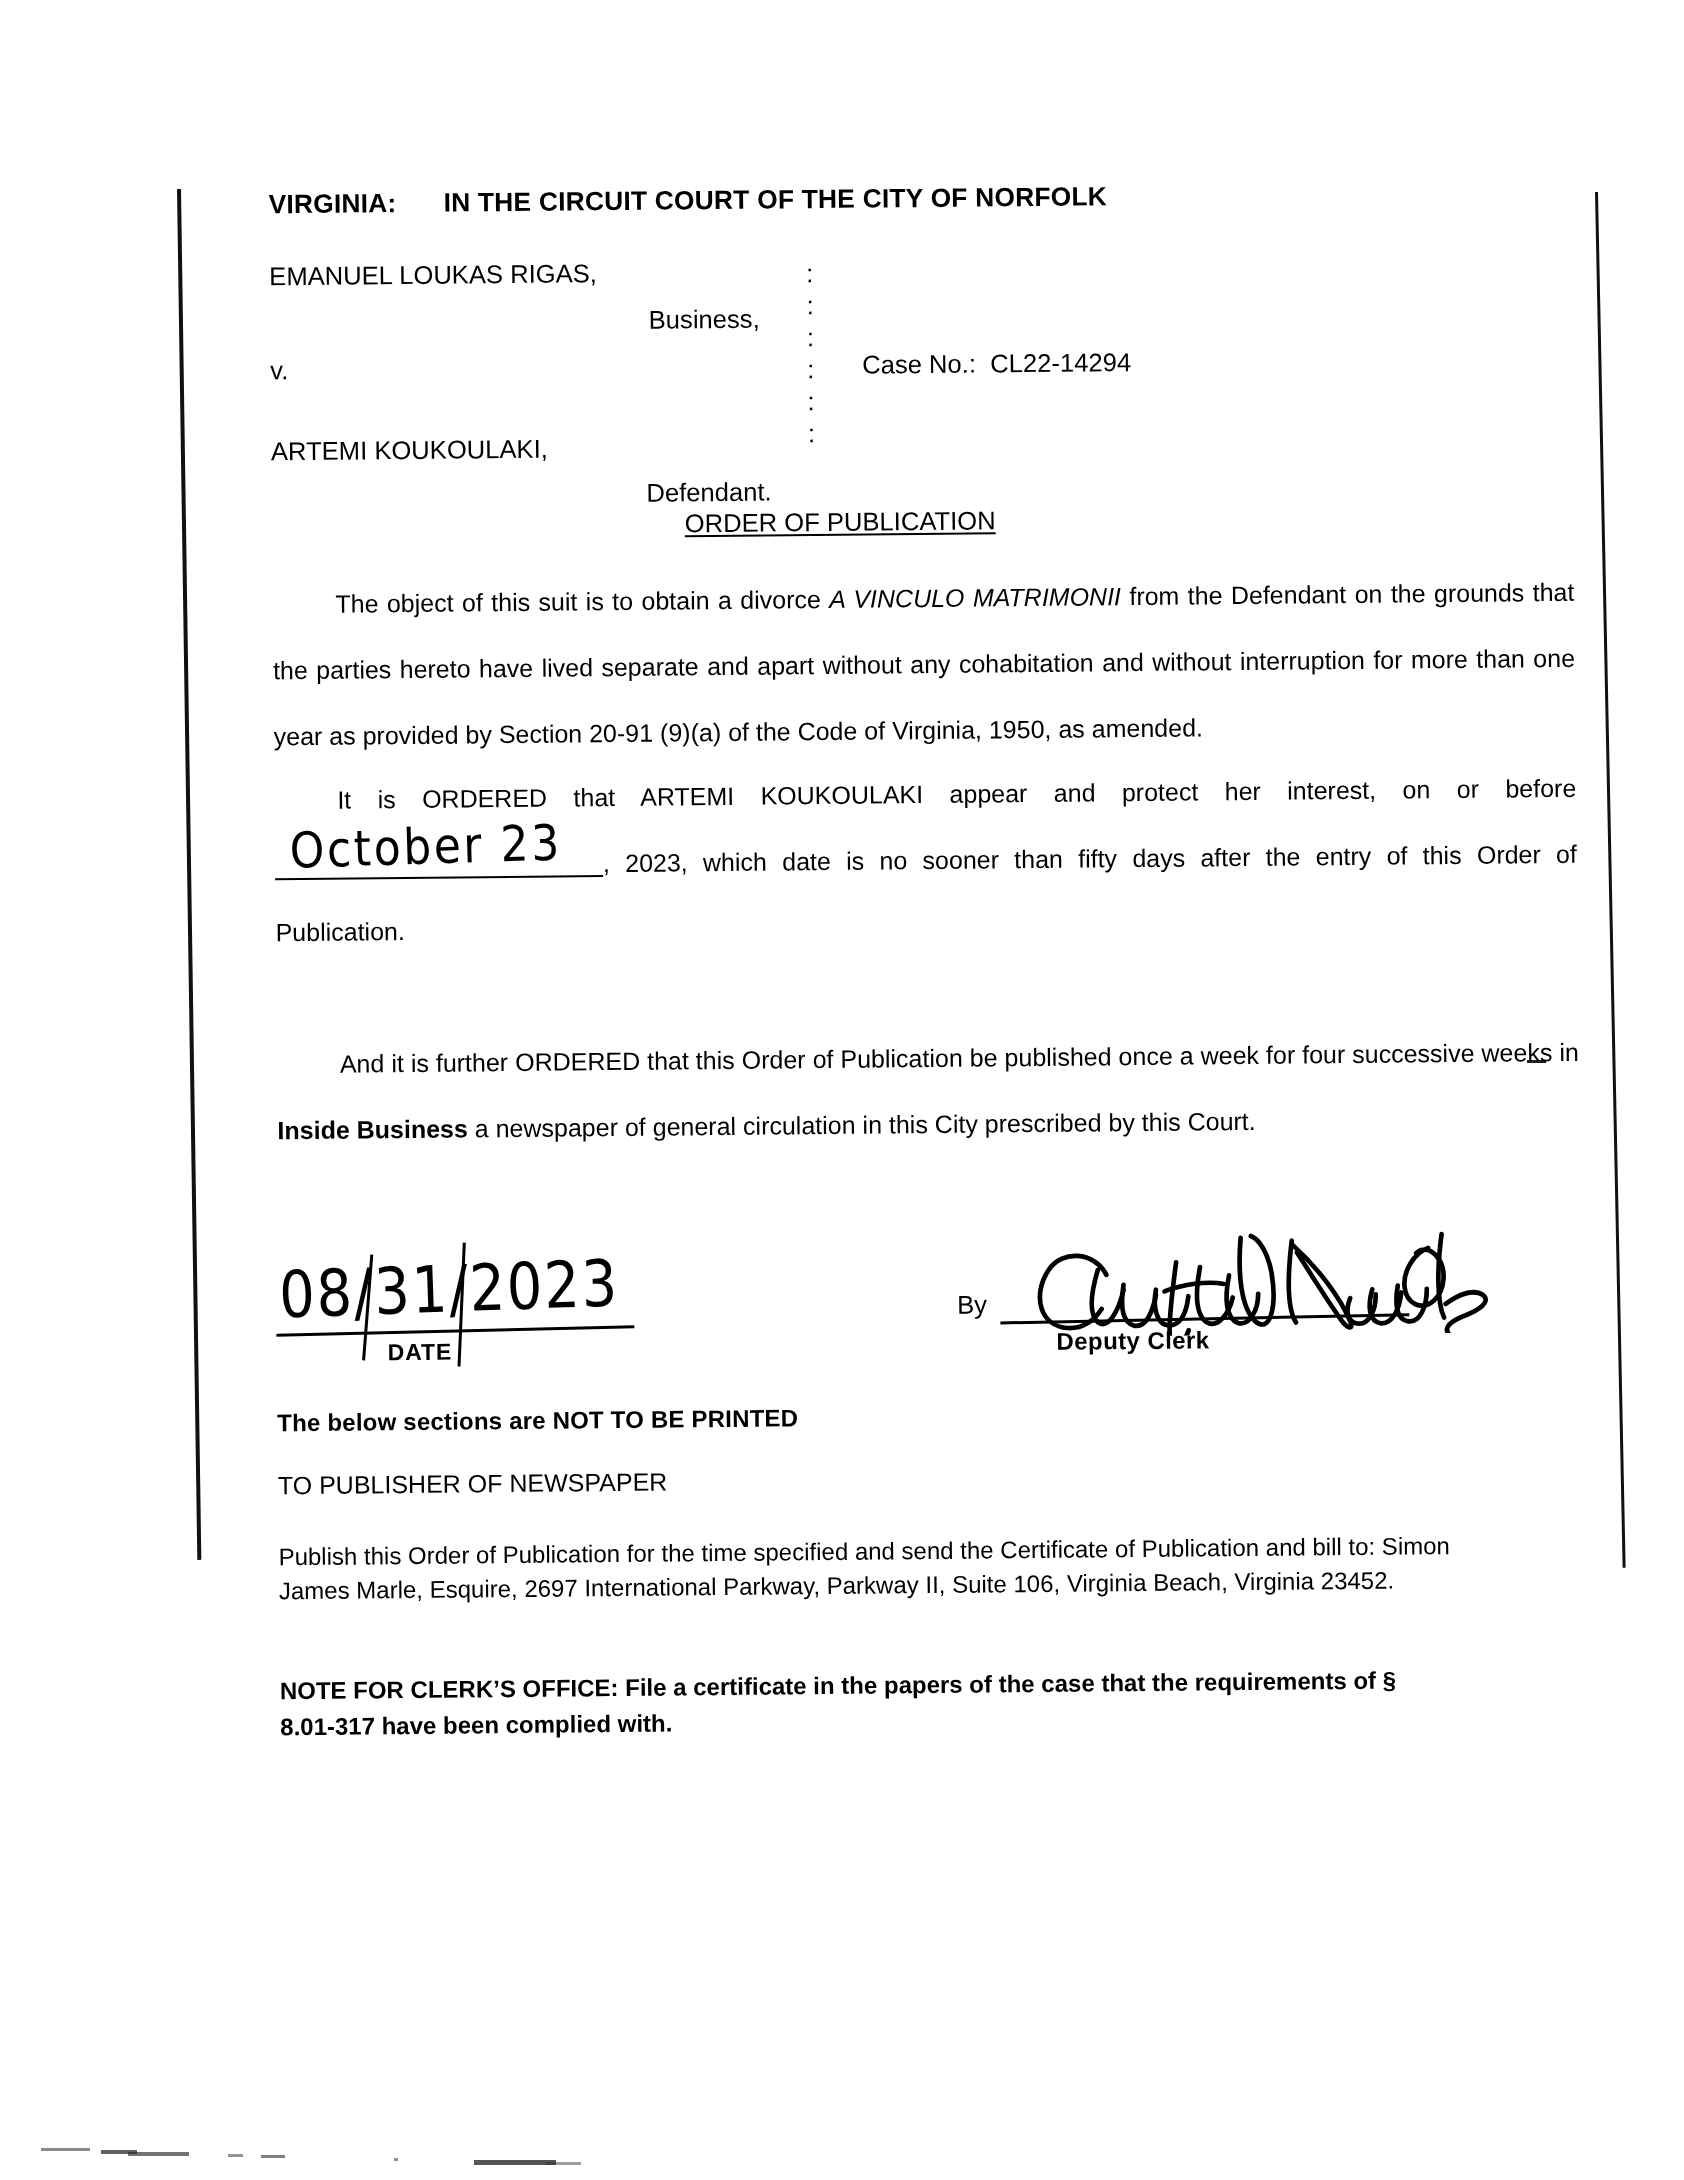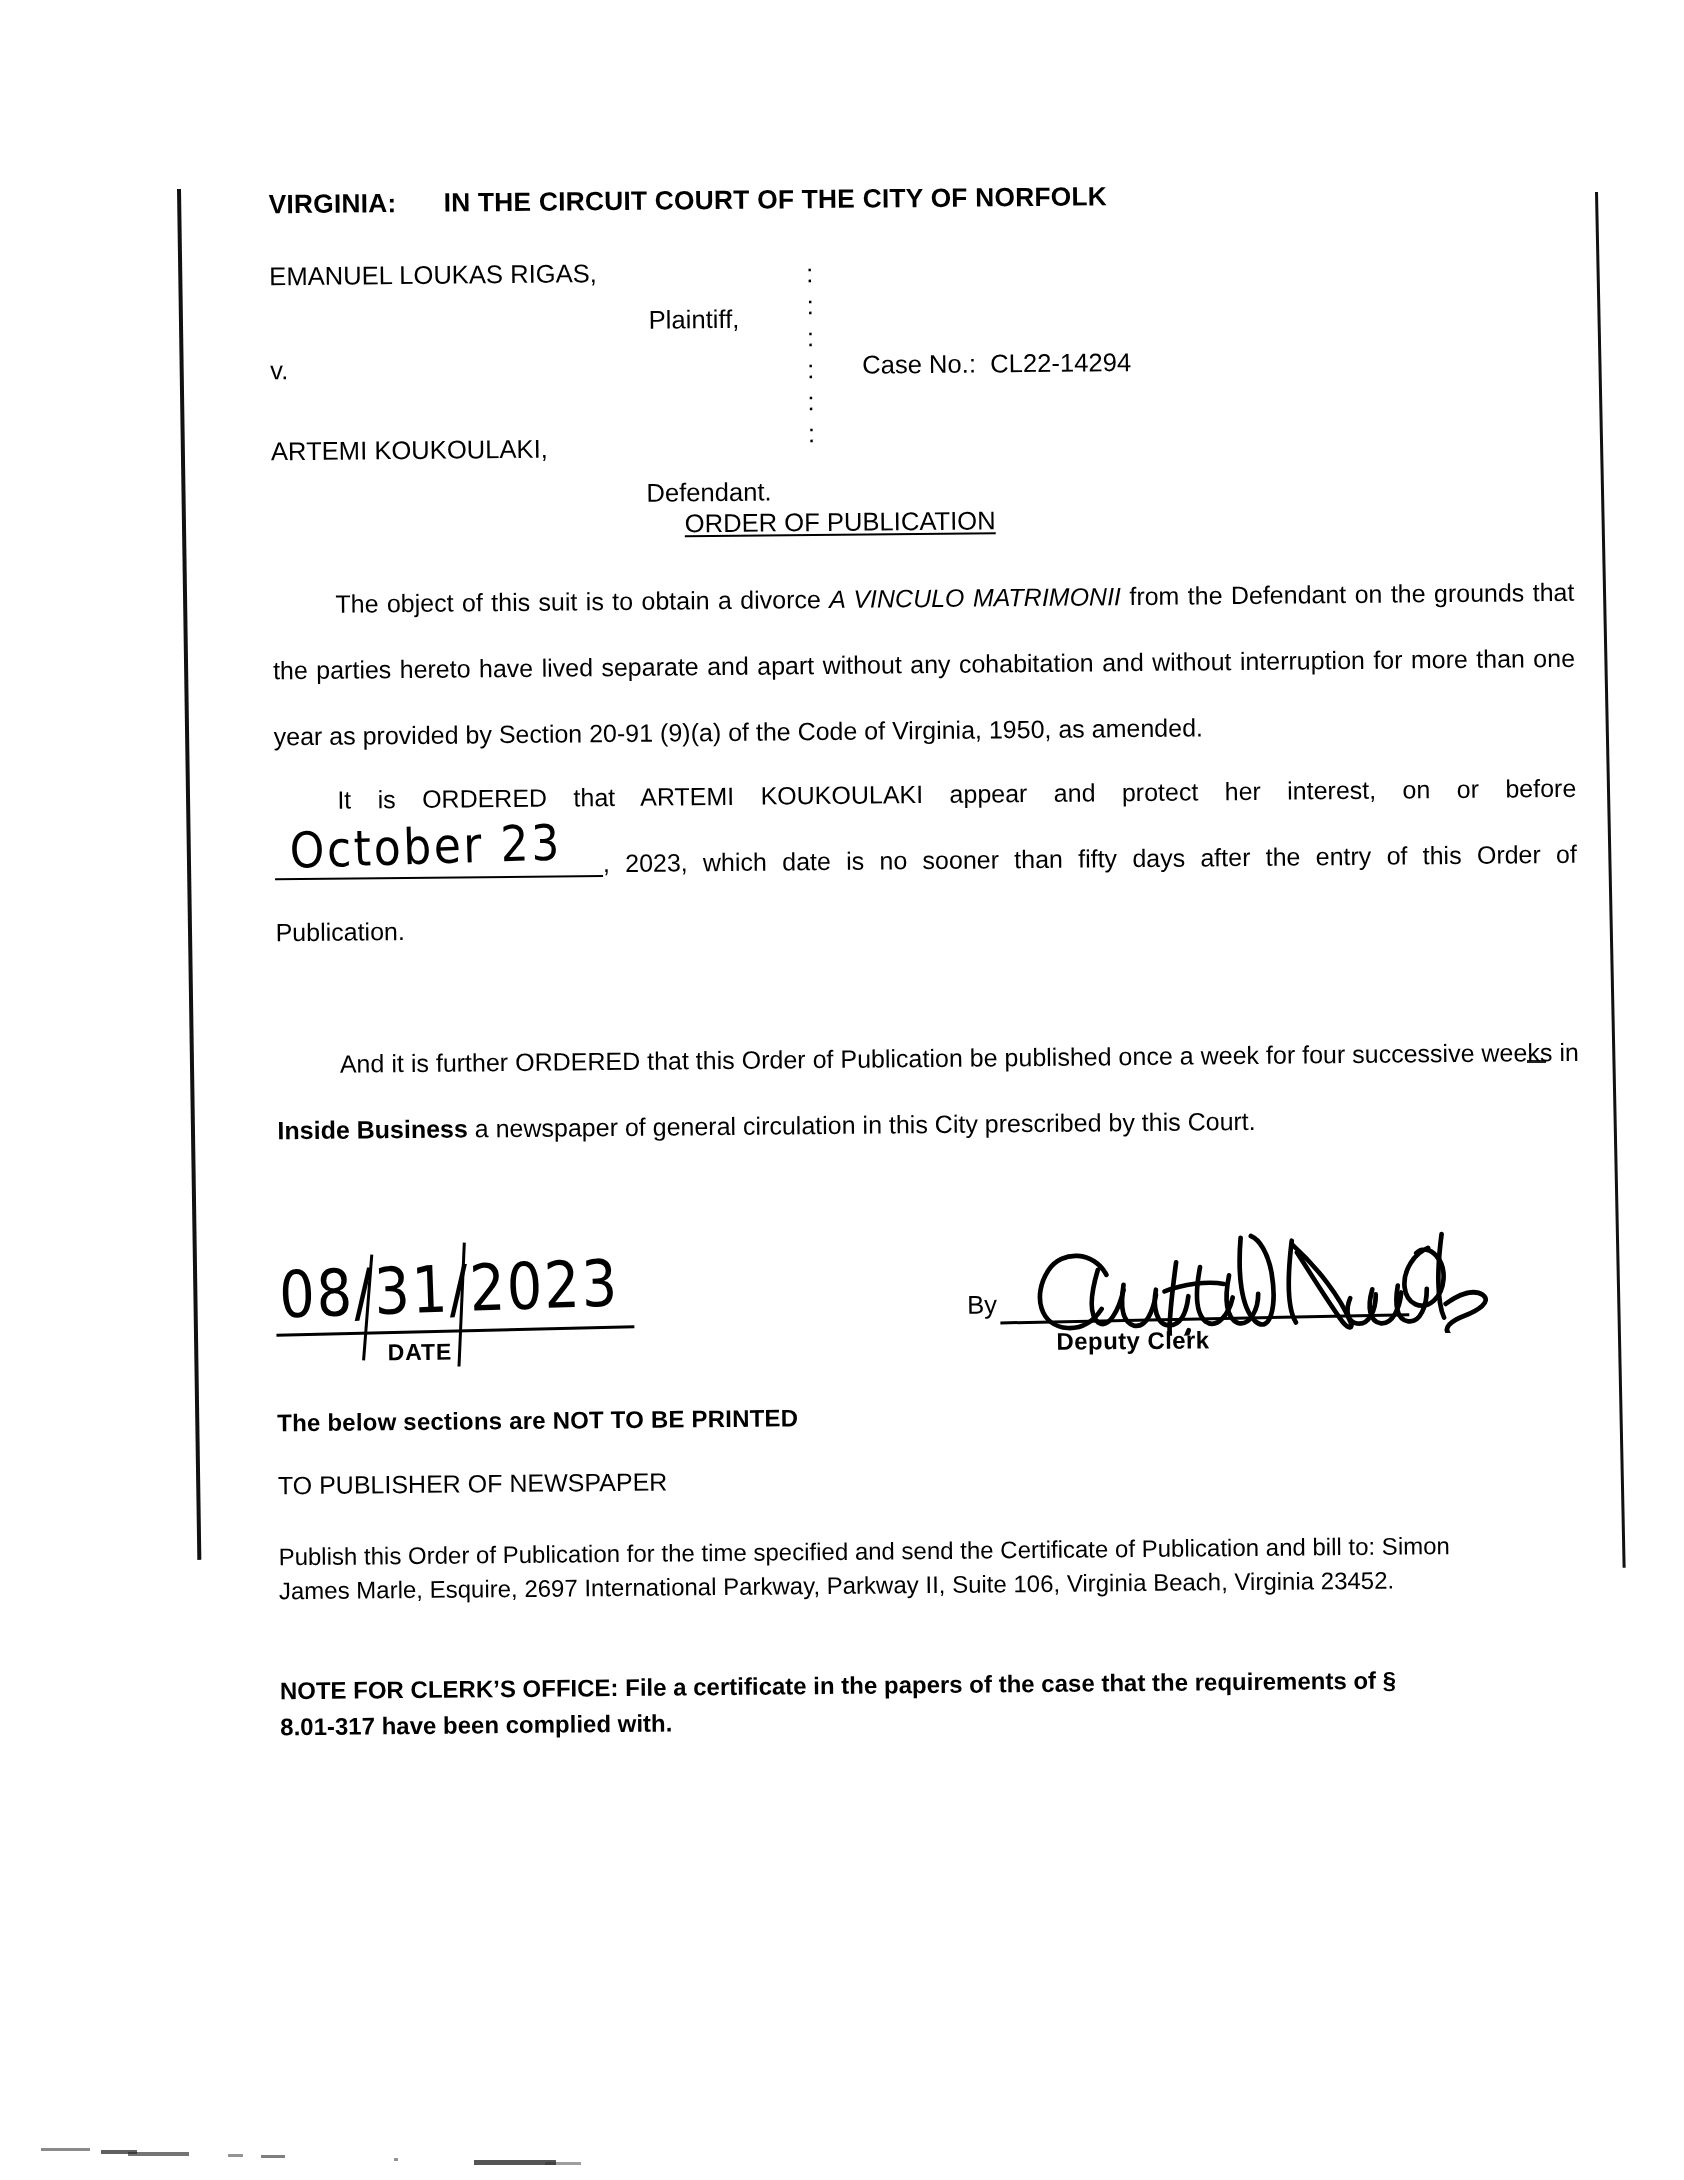--- a/index.html
+++ b/index.html
@@ -171,21 +171,21 @@
     position: absolute;
     background: #000;
     width: 2.6px;
   }
   .strike.s1 { left: 90px; top: -8.5px; height: 106px; transform: rotate(5deg); }
   .strike.s2 { left: 184px; top: -19px; height: 124px; transform: rotate(3deg); }
 
   .sig-by-wrap { left: 952px; top: 1239px; width: 596px; }
   .sig-by-lbl {
     position: absolute;
-    left: 10px;
+    left: 0;
     top: 56px;
     font-size: 25.6px;
   }
   .sig-by-rule {
     position: absolute;
     left: 43px;
     top: 85px;
     width: 409px;
     height: 3.4px;
     background: #000;
@@ -249,21 +249,21 @@
   <div class="tick-right"></div>
 
   <div id="doc">
 
     <div class="blk title-row">
       <span class="state">VIRGINIA:</span><span>IN THE CIRCUIT COURT OF THE CITY OF NORFOLK</span>
     </div>
 
     <div class="blk caption">
       <div class="cap-line cap-plaintiff-name">EMANUEL LOUKAS RIGAS,</div>
-      <div class="cap-line cap-plaintiff-lbl">Plaintiff,</div>
+      <div class="cap-line cap-plaintiff-lbl">Business,</div>
       <div class="cap-line cap-v">v.</div>
       <div class="cap-line cap-def-name">ARTEMI KOUKOULAKI,</div>
       <div class="cap-line cap-def-lbl">Defendant.</div>
       <div class="colons" id="colon-column">
           <span>:</span>
           <span>:</span>
           <span>:</span>
           <span>:</span>
           <span>:</span>
           <span>:</span>

